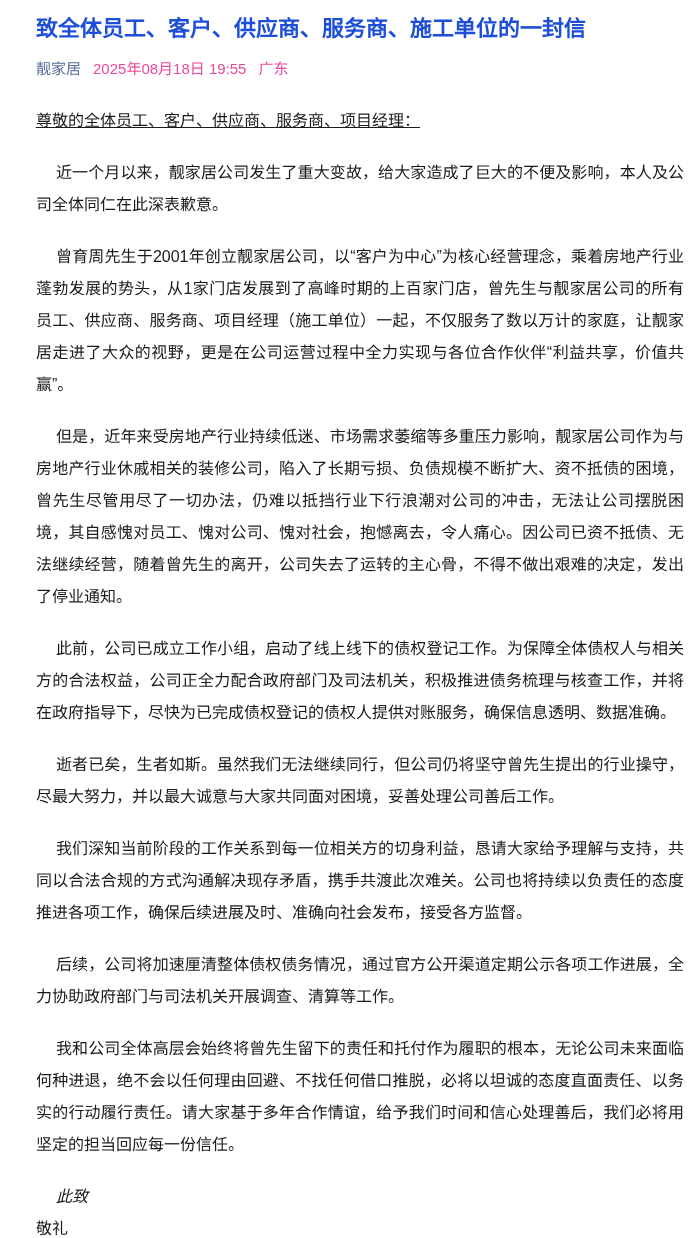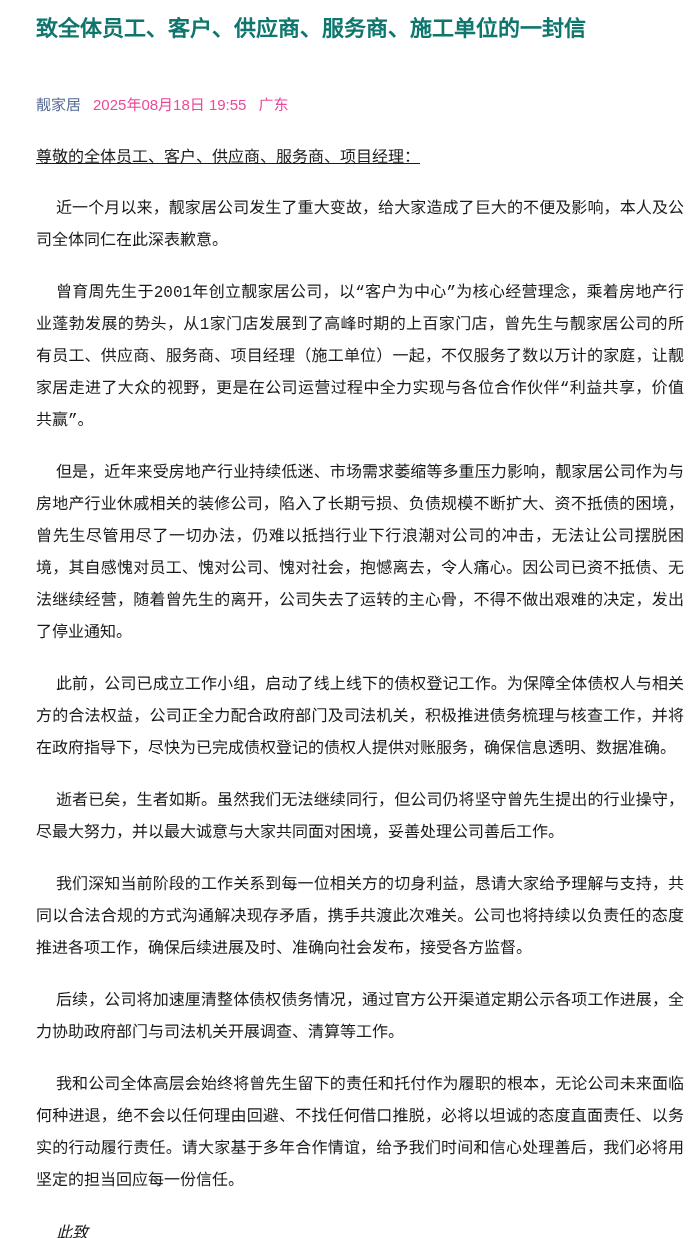--- a/index.html
+++ b/index.html
@@ -13,47 +13,46 @@
     width: 700px;
     height: 1238px;
     background: #ffffff;
     overflow: hidden;
     padding: 14px 16px 0 36px;
   }
   .article-title {
     font-size: 22px;
     line-height: 30px;
     font-weight: 700;
-    color: #0f766e;
+    color: #1d4ed8;
     margin-bottom: 14px;
   }
   .byline {
     display: flex;
     align-items: baseline;
     gap: 12px;
     font-size: 15px;
     line-height: 21px;
     margin-bottom: 26px;
   }
   .byline .author {
     color: #576b95;
     cursor: pointer;
-    margin-top: 36px;
   }
   .byline .meta {
     color: #ec4899;
   }
   .letter {
     font-size: 16px;
     line-height: 32px;
     color: #1a1a1a;
     text-align: justify;
   }
   .letter p { margin-bottom: 20px; }
-  .letter p.indent { text-indent: 20px; font-family: Liberation Mono, monospace; }
+  .letter p.indent { text-indent: 20px; }
   .letter .salutation { margin-bottom: 20px; text-decoration: underline; }
   .closing-cizhi { text-indent: 20px; margin-bottom: 0 !important; font-style: italic; }
   .closing-jingli { margin-bottom: 10px !important; }
 </style>
 </head>
 <body>
 
 <div class="page">
 
   <h1 class="article-title">致全体员工、客户、供应商、服务商、施工单位的一封信</h1>

